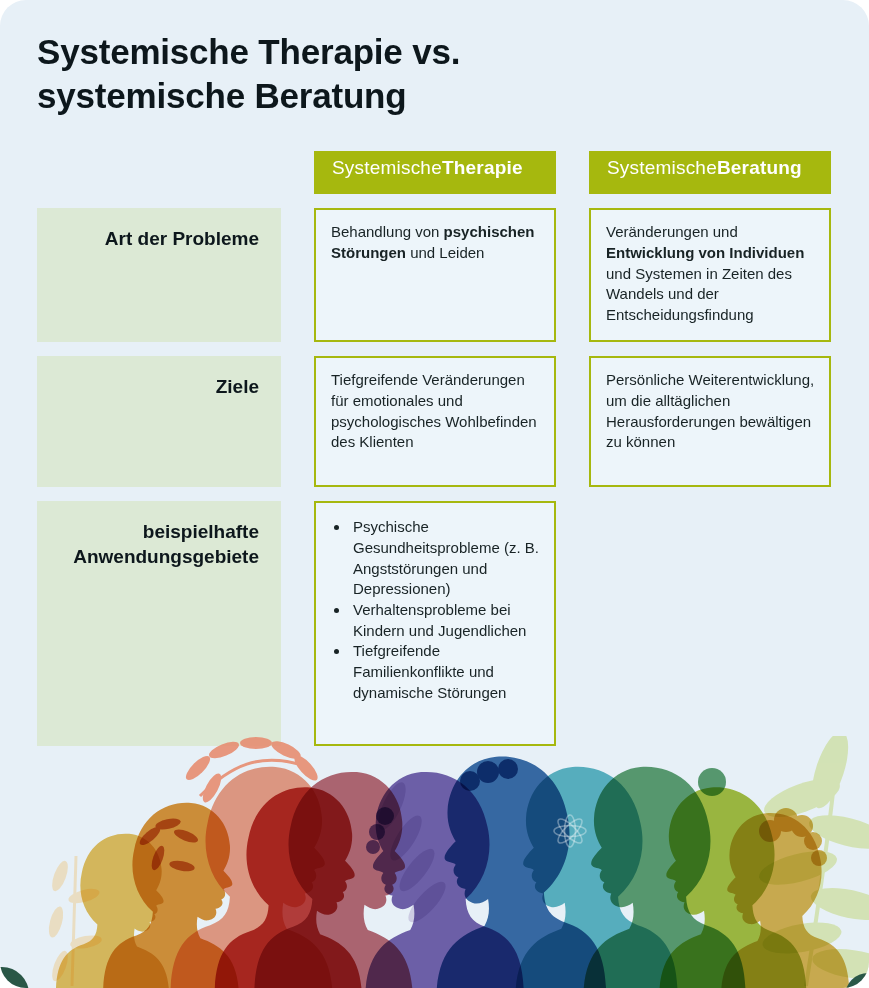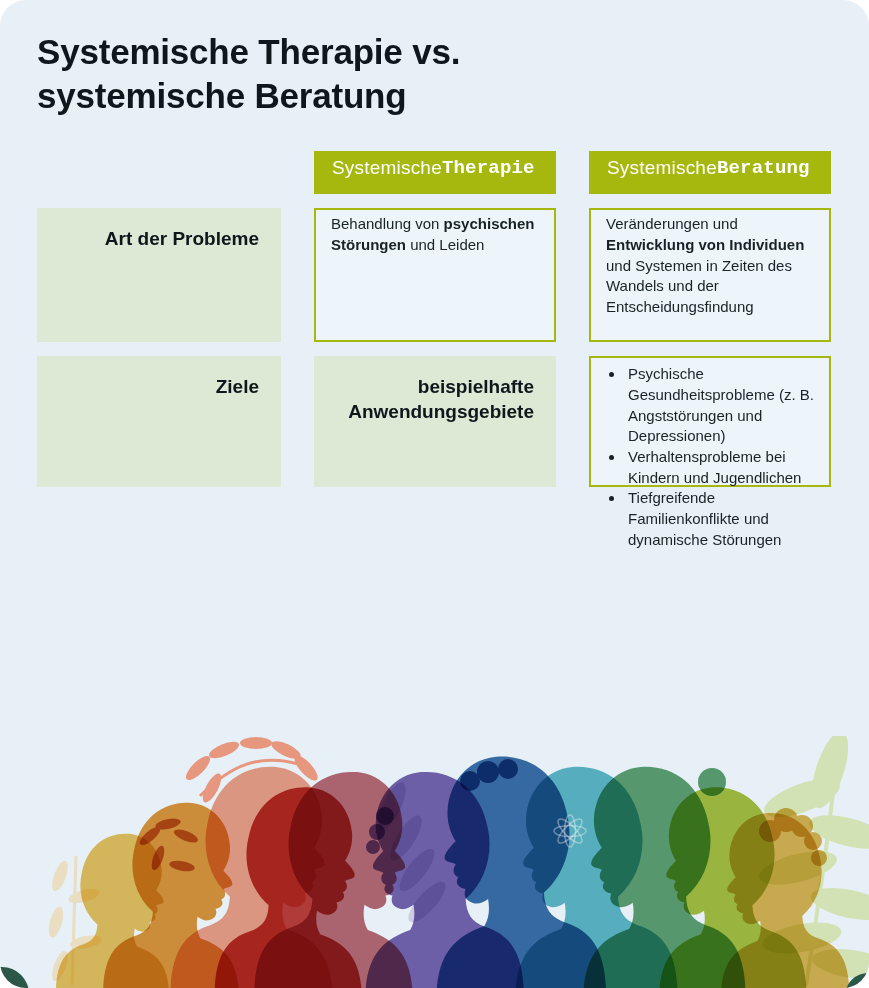--- a/index.html
+++ b/index.html
@@ -17,31 +17,31 @@
     display:grid;margin:33px 37px 0 37px;
     grid-template-columns:244px 242px 242px;
     grid-template-rows:43px 134px 131px 245px;
     gap:14px 33px;
   }
   .col-header{
     background:var(--header-bg,#a6b80e);color:var(--header-text,#ffffff);
     display:flex;align-items:center;padding:0 0 9px 18px;
     font-size:19px;letter-spacing:.2px;
   }
-  .col-header strong{font-weight:bold;font-family:Liberation Mono, monospace;}
+  .col-header strong{font-weight:bold;}
   .row-label{
     background:var(--label-bg,#dce9d5);
     text-align:right;padding:18px 22px 0 12px;
     font-size:19px;font-weight:bold;line-height:1.32;
     color:var(--title-text,#14201e);
   }
   .cell{
     background:var(--cell-bg,#edf5fa);
     border:2px solid var(--cell-border,#a6b80e);
-    padding:4px 13px 10px 15px;
+    padding:12px 13px 10px 15px;
     font-size:15px;line-height:1.38;color:var(--body-text,#182325);
   }
   .cell strong{font-weight:bold;}
   .cell ul{margin:2px 0 0 0;padding:0 0 0 19px;list-style:disc outside;}
   .cell li{padding-left:3px;margin:0;}
   .illustration{position:absolute;left:0;bottom:0;width:869px;height:252px;display:block;}
   .person{mix-blend-mode:multiply;}
 </style>
 </head>
 <body>
@@ -60,20 +60,22 @@
     <div class="col-header">
       <span>Systemische </span>
         <strong>Beratung</strong>
     </div>
 
     <div class="row-label">Art der Probleme</div>
     <div class="cell"><span>Behandlung von </span><strong>psychischen Störungen</strong><span> und Leiden</span></div>
     <div class="cell"><span>Veränderungen und </span><strong>Entwicklung von Individuen</strong><span> und Systemen in Zeiten des Wandels und der Entscheidungsfindung</span></div>
 
     <div class="row-label">Ziele</div>
+    <div class="cell"><span>Tiefgreifende Veränderungen für emotionales und psychologisches Wohlbefinden des Klienten</span></div>
+    <div class="cell"><span>Persönliche Weiterentwicklung, um die alltäglichen Herausforderungen bewältigen zu können</span></div>
 
     <div class="row-label">beispielhafte Anwendungsgebiete</div>
     <div class="cell">
       <ul>
           <li>Psychische Gesundheitsprobleme (z. B. Angststörungen und Depressionen)</li>
           <li>Verhaltensprobleme bei Kindern und Jugendlichen</li>
           <li>Tiefgreifende Familienkonflikte und dynamische Störungen</li>
         </ul>
     </div>
   </div>

